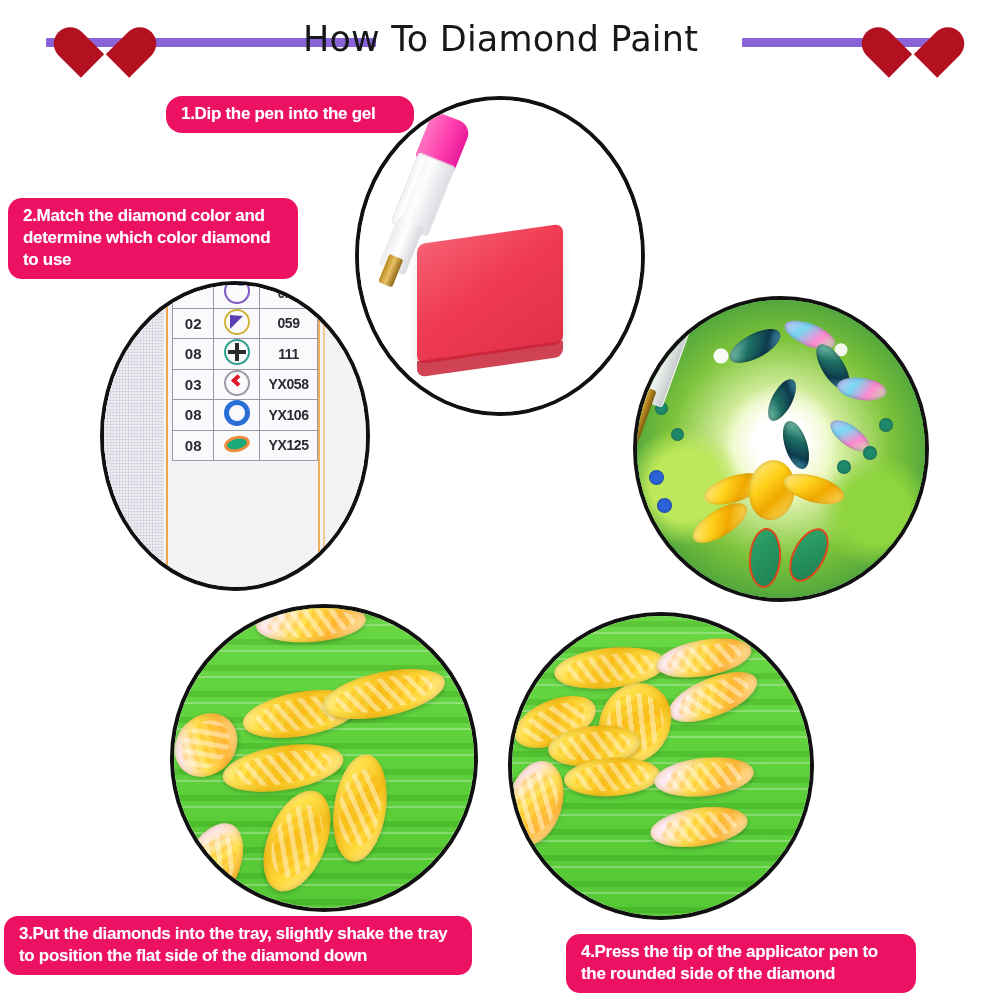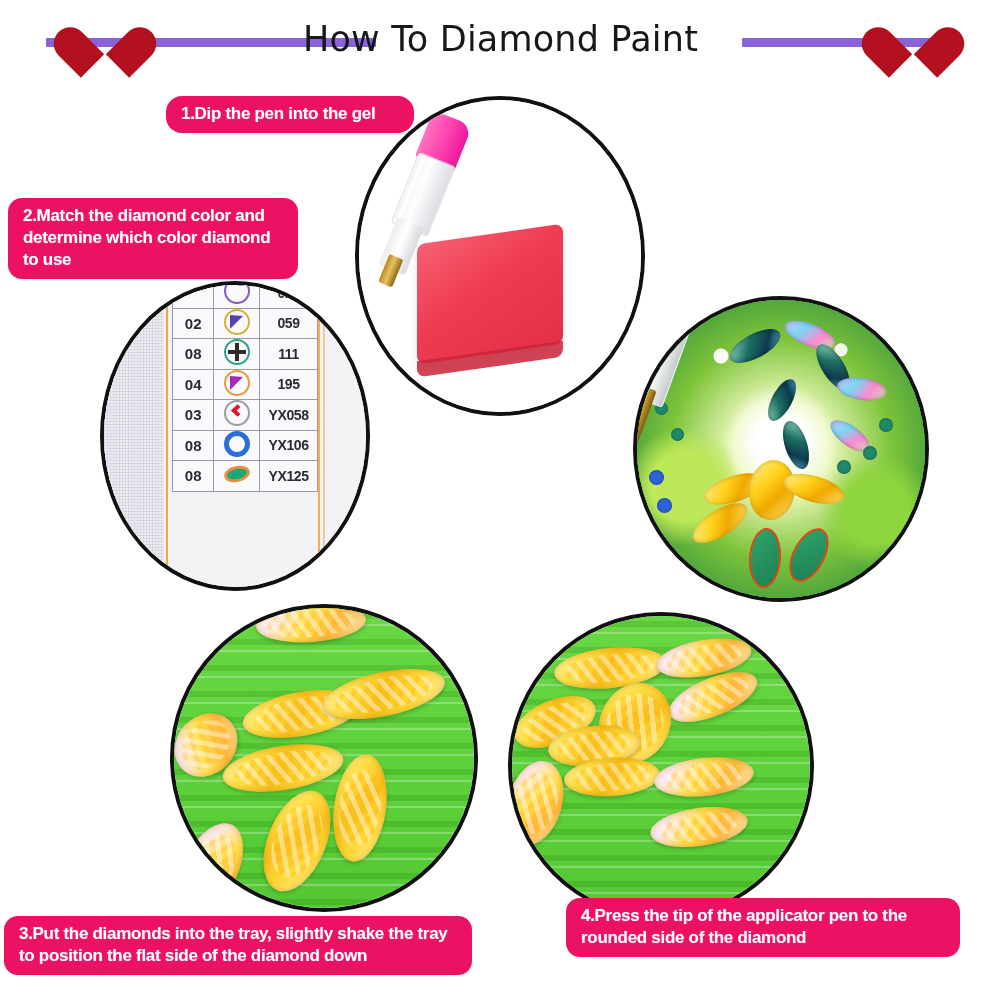--- a/index.html
+++ b/index.html
@@ -40,21 +40,21 @@
     font-weight:700;font-size:17px;line-height:22px;
     padding:7px 15px 8px 15px;
     box-sizing:border-box;
     text-shadow:0 0 1px rgba(255,255,255,.35);
     letter-spacing:-0.3px;
   }
   #pill1{left:166px;top:96px;width:248px;border-radius:16px;}
   #pill2{left:8px;top:198px;width:290px;}
   #pill5{left:716px;top:212px;width:280px;}
   #pill3{left:4px;top:916px;width:468px;}
-  #pill4{left:566px;top:898px;width:394px;}
+  #pill4{left:566px;top:934px;width:350px;}
 
   
   .bubble{position:absolute;border:4px solid #111;border-radius:50%;overflow:hidden;background:#fff;}
 
   
   #b1{left:355px;top:96px;width:282px;height:312px;}
   #b1 .scene{position:absolute;inset:0;background:#ffffff;}
   .gelpad{
     position:absolute;left:58px;top:134px;width:146px;height:120px;
     background:linear-gradient(150deg,#f66073 0%,#ef3b51 45%,#e03048 100%);
@@ -210,25 +210,20 @@
             <td class="c-num">02</td>
             <td class="c-sym"><span class="sym"><i style="border:2px solid #d2b33a"></i><i style="inset:auto;position:absolute;left:6px;top:6px;width:0;height:0;border-radius:0;border-left:13px solid #5b3fb0;border-bottom:13px solid transparent;border-top:1px solid transparent"></i></span></td>
             <td class="c-code">059</td>
           </tr>
           <tr>
             <td class="c-num">08</td>
             <td class="c-sym"><span class="sym"><i style="border:2px solid #2f9e8f"></i><i style="inset:auto;position:absolute;left:11px;top:4px;width:4px;height:18px;border-radius:0;background:#2b2b2b"></i><i style="inset:auto;position:absolute;left:4px;top:11px;width:18px;height:4px;border-radius:0;background:#2b2b2b"></i></span></td>
             <td class="c-code">111</td>
           </tr>
           <tr>
-            <td class="c-num">04</td>
-            <td class="c-sym"><span class="sym"><i style="border:2px solid #e89a3c"></i><i style="inset:auto;position:absolute;left:6px;top:6px;width:0;height:0;border-radius:0;border-left:13px solid #a32bb5;border-bottom:13px solid transparent;border-top:1px solid transparent"></i></span></td>
-            <td class="c-code">195</td>
-          </tr>
-          <tr>
             <td class="c-num">03</td>
             <td class="c-sym"><span class="sym"><i style="border:2px solid #9b9ba5"></i><i style="inset:auto;position:absolute;left:9px;top:6px;width:9px;height:9px;border-radius:0;border-left:4px solid #e0152a;border-top:4px solid #e0152a;transform:rotate(-45deg)"></i></span></td>
             <td class="c-code">YX058</td>
           </tr>
           <tr>
             <td class="c-num">08</td>
             <td class="c-sym"><span class="sym"><i style="border:5px solid #2a6fd8"></i></span></td>
             <td class="c-code">YX106</td>
           </tr>
           <tr>

